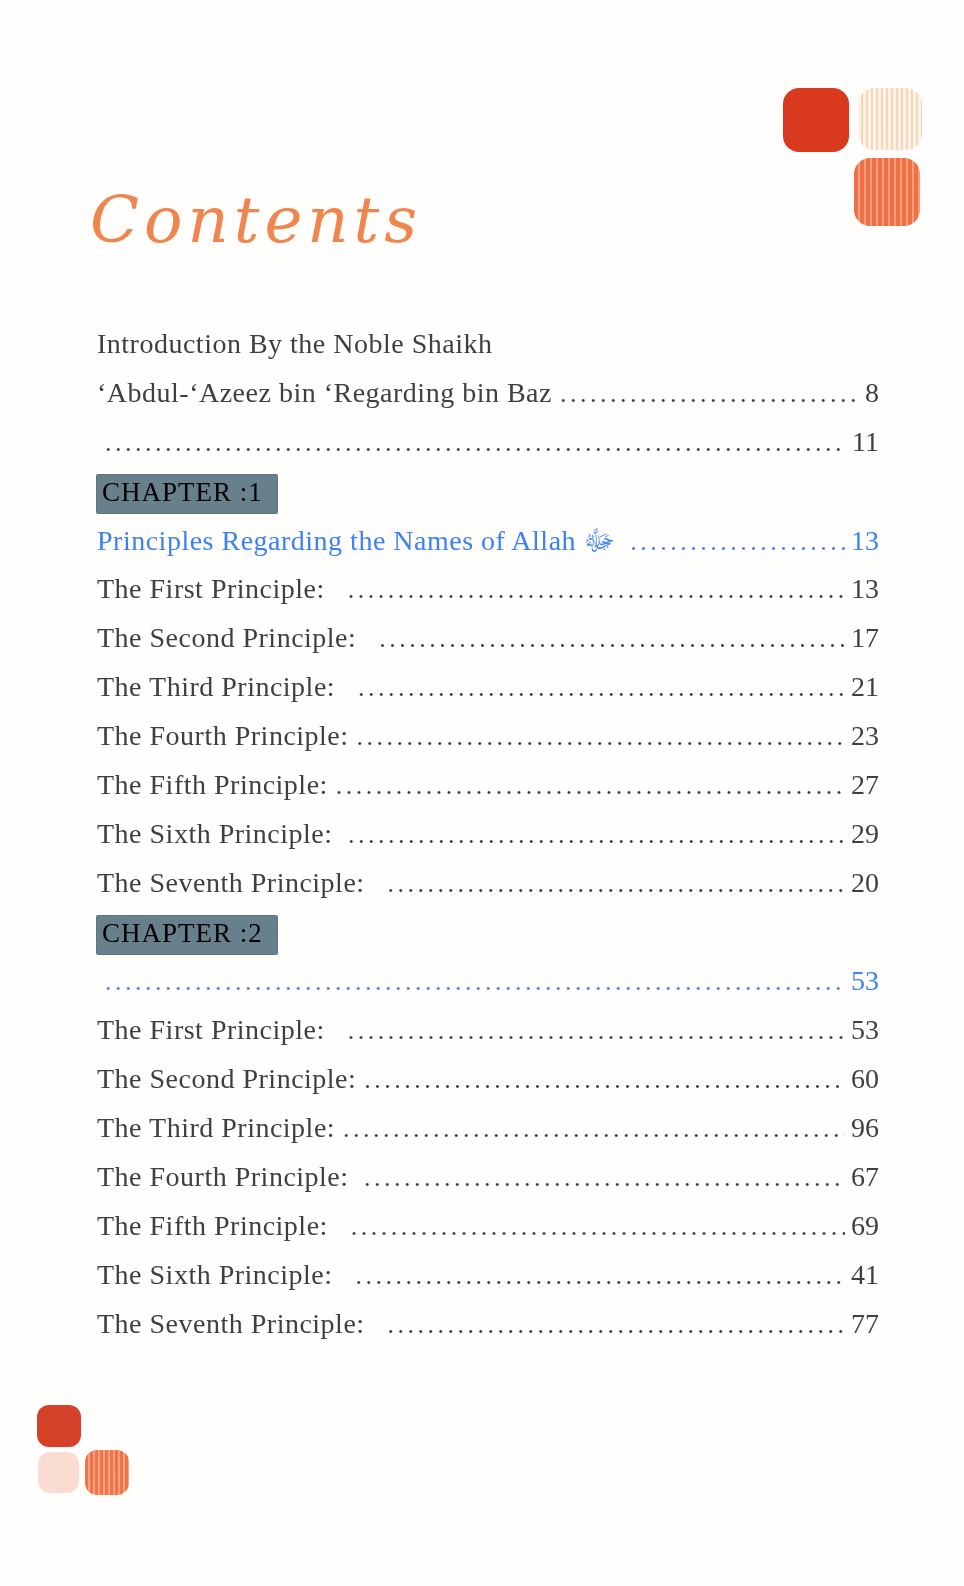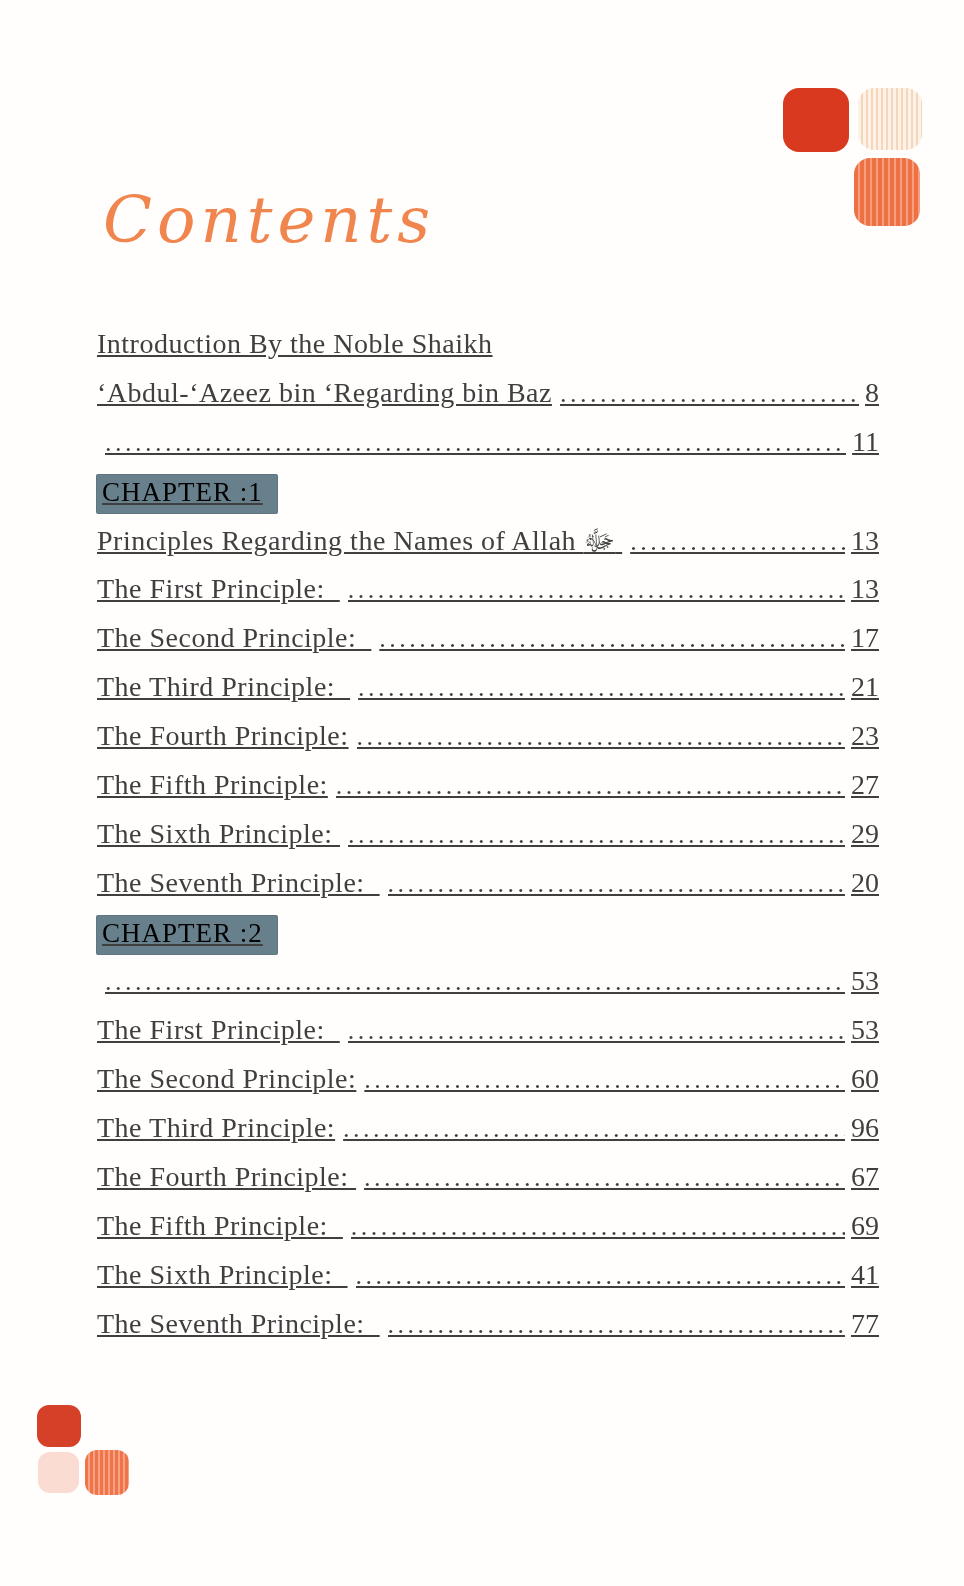--- a/index.html
+++ b/index.html
@@ -7,21 +7,21 @@
     width: 964px; height: 1586px;
     position: relative;
     background: #fffefd;
     overflow: hidden;
     font-family: "Liberation Serif", "DejaVu Serif", serif;
   }
 
   
   .page-title {
     position: absolute;
-    left: 103px; top: 183px;
+    left: 90px; top: 183px;
     font-family: "DejaVu Serif", serif;
     font-style: italic;
     font-weight: 400;
     font-size: 64px;
     letter-spacing: 5px;
     color: #f0854e;
   }
 
   
   .toc {
@@ -29,41 +29,40 @@
     left: 97px; top: 328px;
     width: 782px;
   }
   .toc-row {
     display: flex;
     align-items: baseline;
     height: 29px;
     margin-bottom: 20px;
     font-size: 28px;
     color: #3f3f3f;
-    text-decoration: underline;
   }
   .toc-row .label { white-space: pre; letter-spacing: 0.5px; }
   .toc-row .page { white-space: nowrap; padding-left: 4px; }
 
   .leader {
     flex: 1;
     overflow: hidden;
     white-space: nowrap;
     margin: 0 2px 0 8px;
     min-width: 0;
   }
   .leader::after {
     content: "........................................................................................................................";
     font-size: 26px;
     letter-spacing: 3.5px;
     color: inherit;
   }
 
   
-  .toc-row.section { color: #404040; }
+  .toc-row.section { color: #3b82f6; }
 
   
   .toc-row.chapter { height: 34px; margin-bottom: 15px; }
   .chapter-box {
     background: #68808c;
     color: #000000;
     font-size: 27px;
     letter-spacing: 1px;
     padding: 2px 14px 5px 5px;
     border-radius: 1px;

